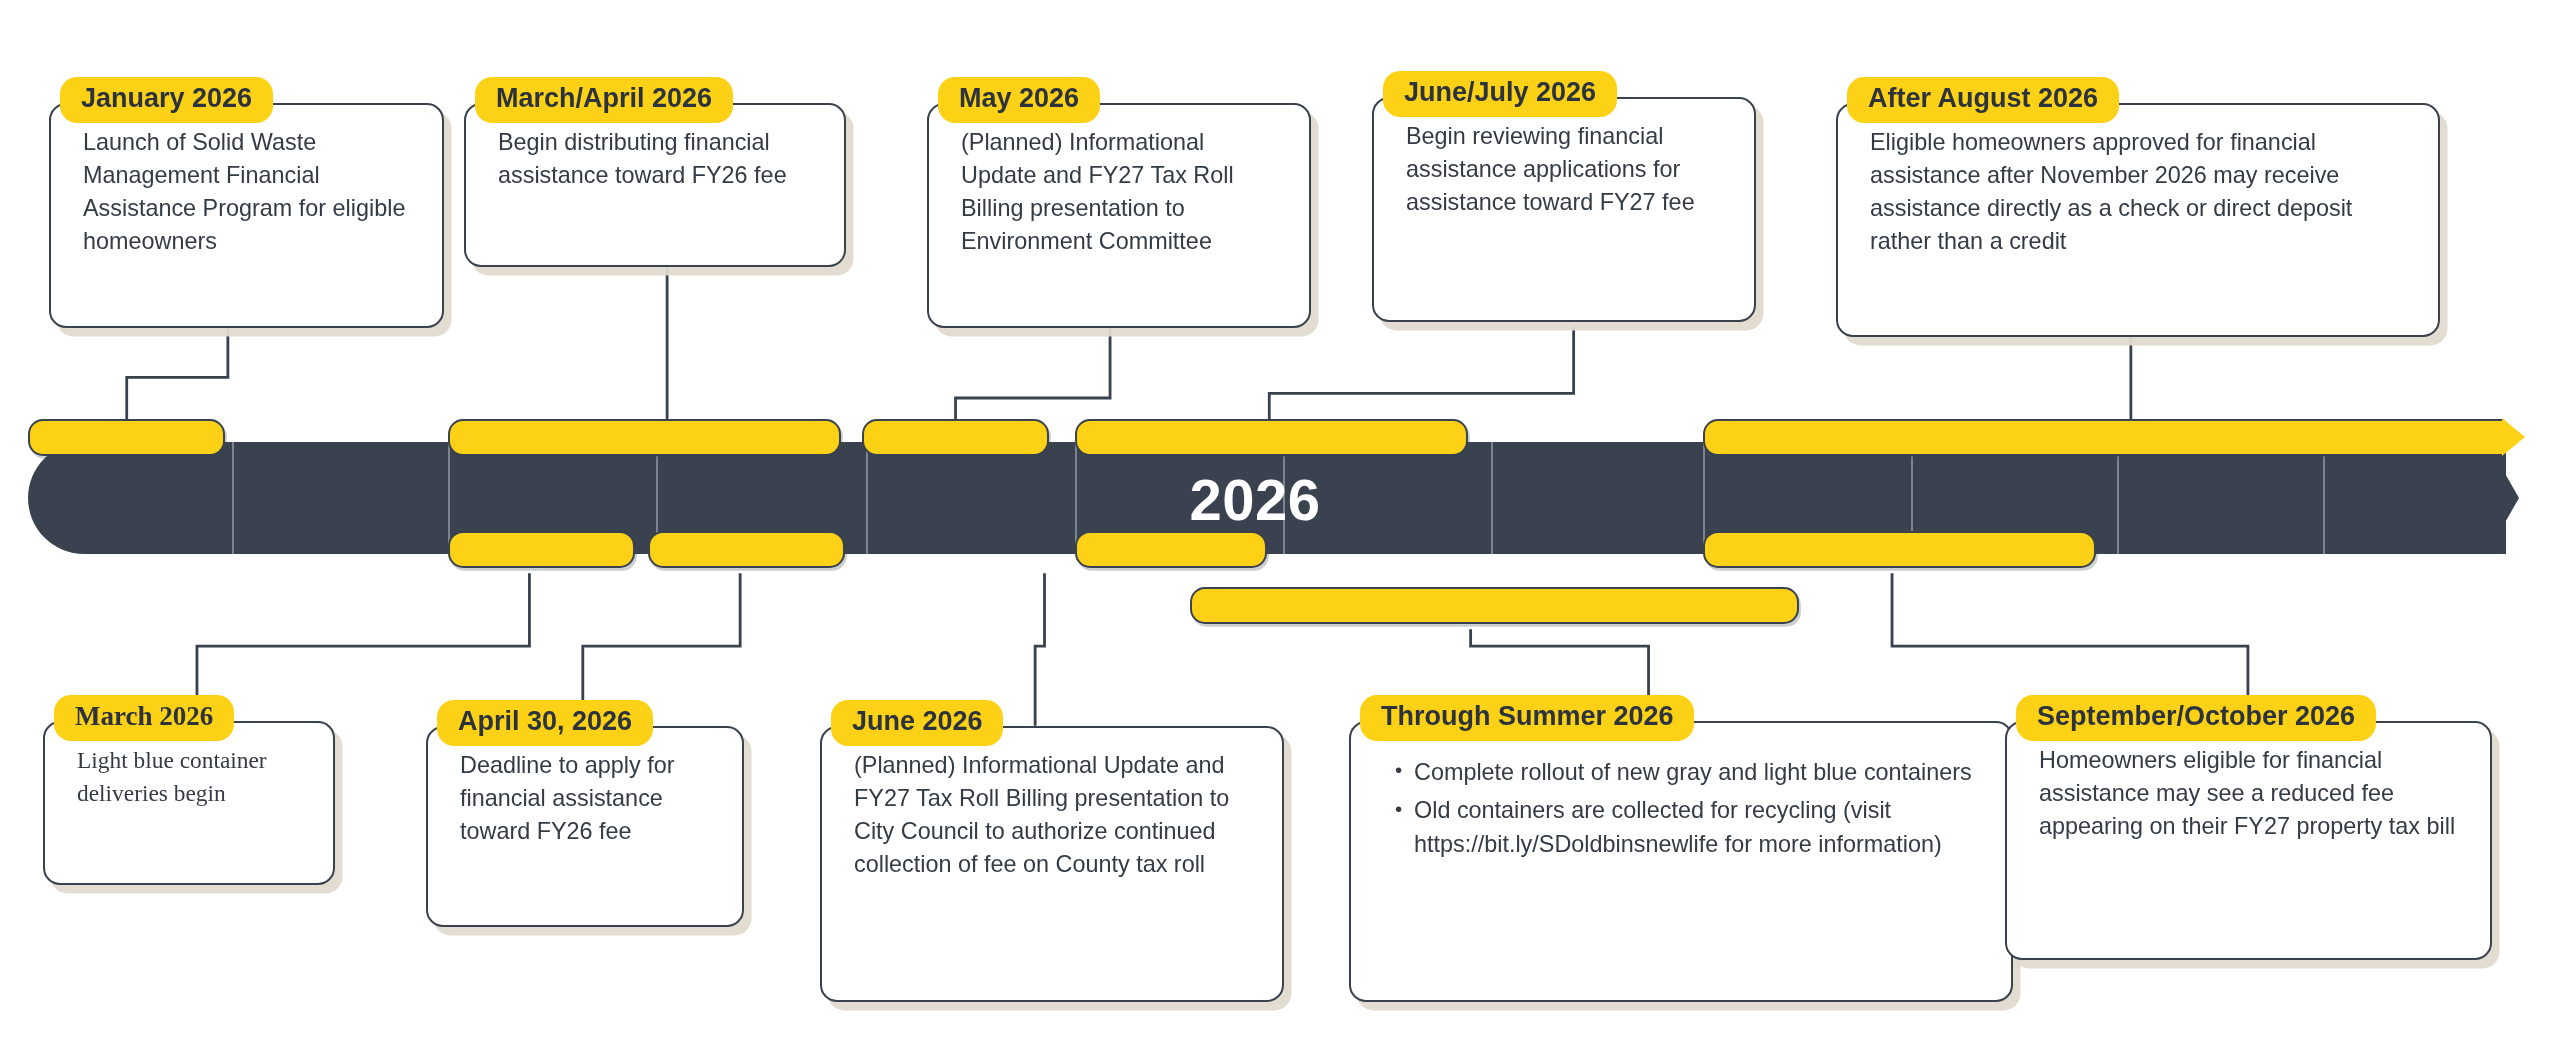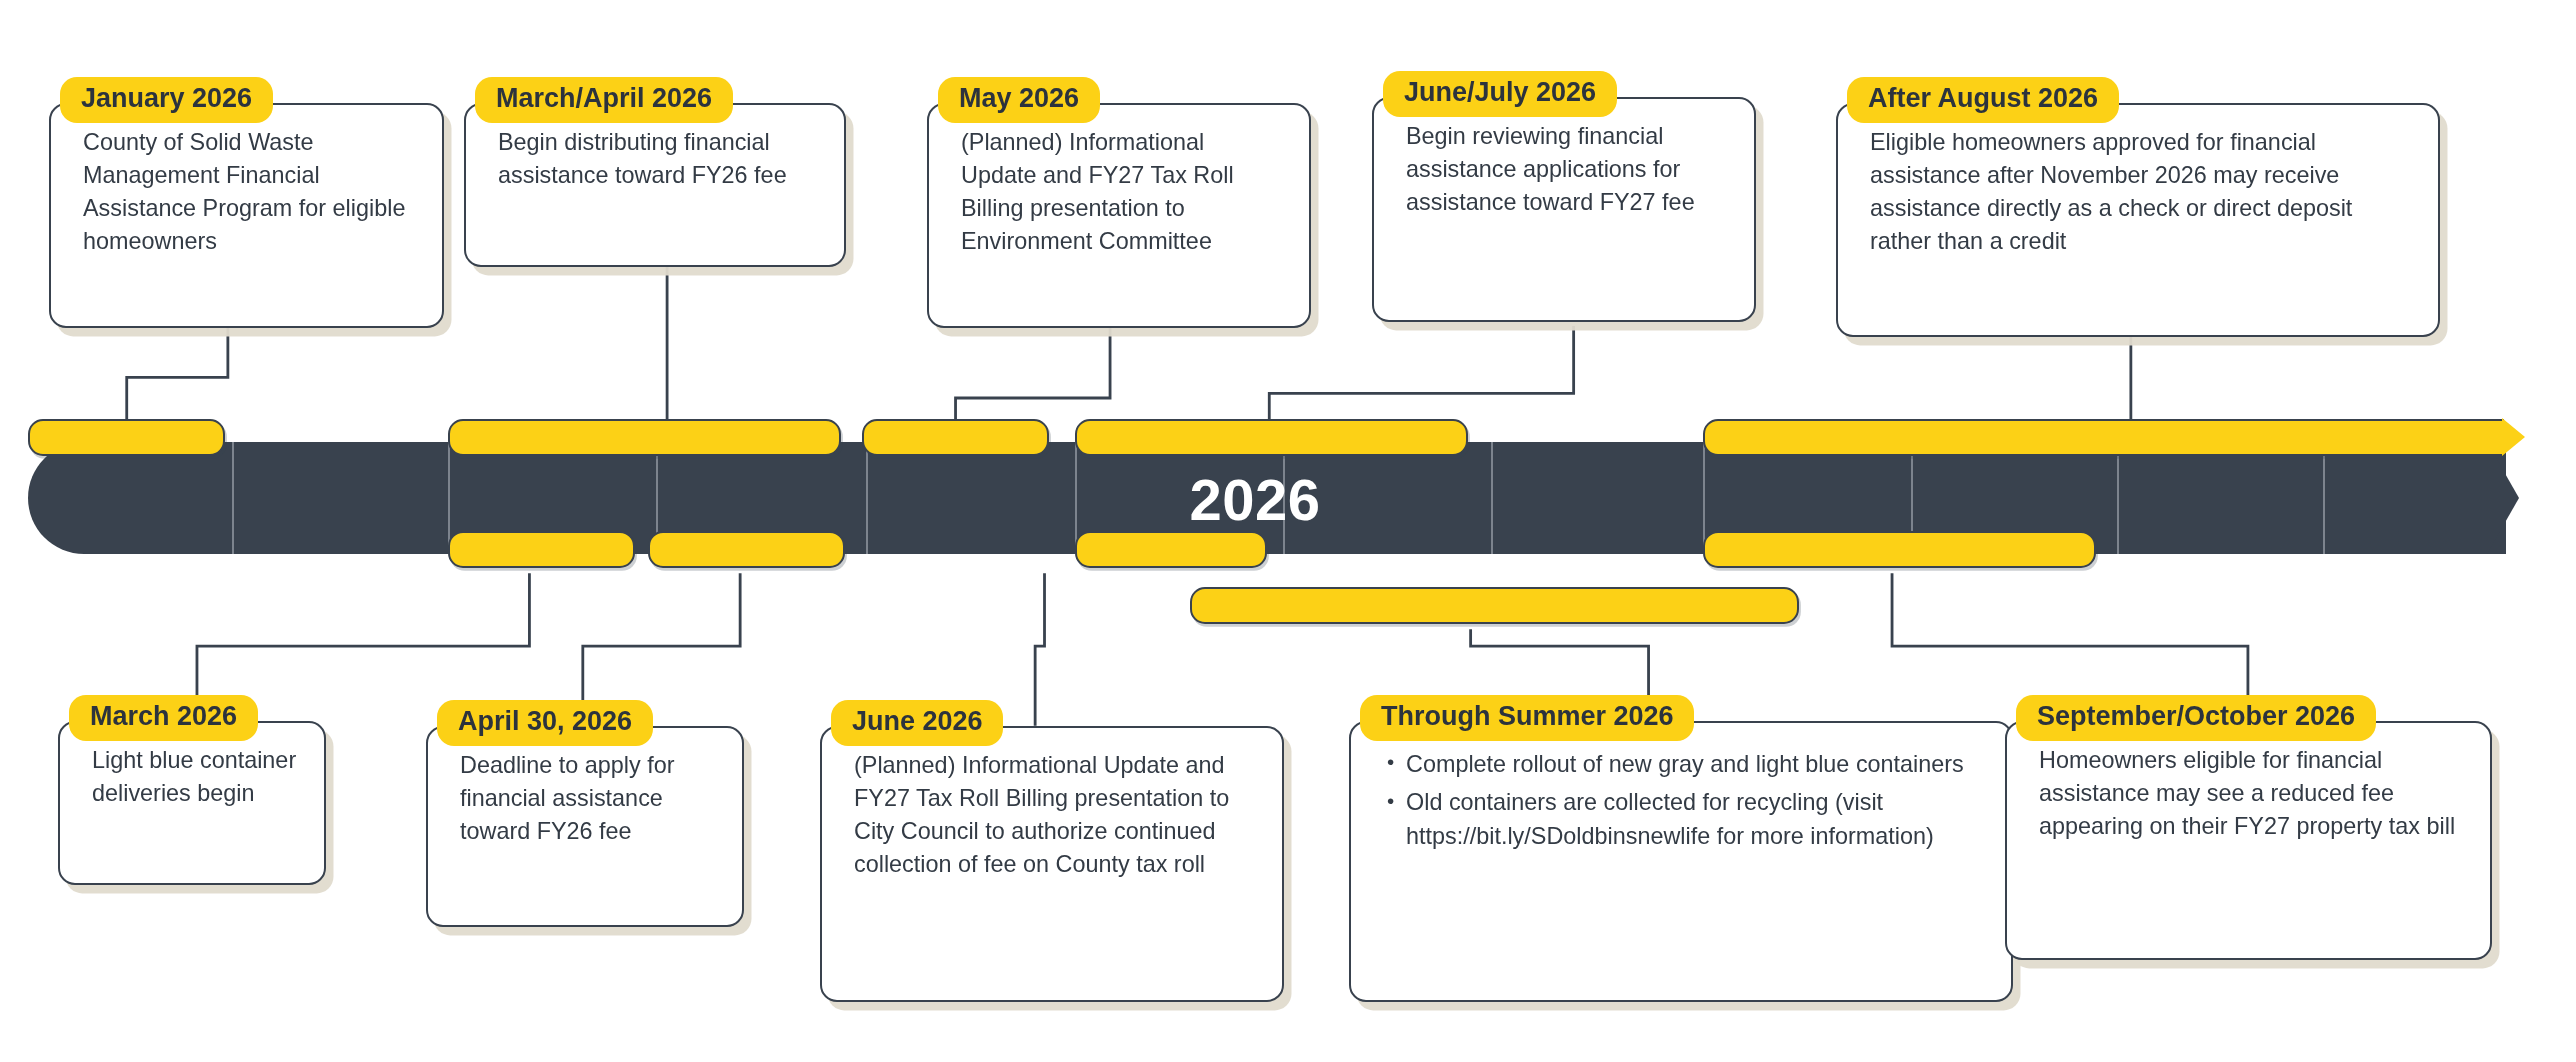--- a/index.html
+++ b/index.html
@@ -106,21 +106,21 @@
     box-shadow: 7.5px 8.4px 0 rgba(224,219,205,0.95);
   }
   .card-body {
     padding: 20.6px 24px 19px 32px;
     color: #333b45;
     font-size: 23.4px;
     line-height: 1.42;
   }
   .card-body p { margin: 0; }
   .card-body ul {
-    margin: 4px;
+    margin: 12px;
     padding: 0;
     list-style: none;
   }
   .card-body li {
     position: relative;
     padding-left: 19px;
     margin: 0 0 5.6px 0;
   }
   .card-body li:last-child { margin-bottom: 0; }
   .card-body li::before {
@@ -201,21 +201,21 @@
 
   <div class="pill bot" style="left:448px; top:531px; width:187px;"></div>
   <div class="pill bot" style="left:648px; top:531px; width:197px;"></div>
   <div class="pill bot" style="left:1075px;top:531px; width:192px;"></div>
   <div class="pill bot" style="left:1703px;top:531px; width:393px;"></div>
   <div class="pill float" style="left:1190px;top:587px; width:609px;"></div>
 
   <div class="card" style="left:49px; top:103px; width:395px; height:225px;">
     <div class="card-label">January 2026</div>
     <div class="card-body">
-      <p>County of Solid Waste Management Financial Assistance Program for eligible homeowners</p>
+      <p>Launch of Solid Waste Management Financial Assistance Program for eligible homeowners</p>
     </div>
   </div>
 
   <div class="card" style="left:464px; top:103px; width:382px; height:164px;">
     <div class="card-label">March/April 2026</div>
     <div class="card-body">
       <p>Begin distributing financial assistance toward FY26 fee</p>
     </div>
   </div>
 
@@ -233,21 +233,21 @@
     </div>
   </div>
 
   <div class="card" style="left:1836px; top:103px; width:604px; height:234px;">
     <div class="card-label">After August 2026</div>
     <div class="card-body">
       <p>Eligible homeowners approved for financial assistance after November 2026 may receive assistance directly as a check or direct deposit rather than a credit</p>
     </div>
   </div>
 
-  <div class="card" style="left:58px; top:721px; width:268px; height:164px;">
+  <div class="card" style="left:43px; top:721px; width:292px; height:164px;font-family:Liberation Serif, serif;">
     <div class="card-label">March 2026</div>
     <div class="card-body">
       <p>Light blue container deliveries begin</p>
     </div>
   </div>
 
   <div class="card" style="left:426px; top:726px; width:318px; height:201px;">
     <div class="card-label">April 30, 2026</div>
     <div class="card-body">
       <p>Deadline to apply for financial assistance toward FY26 fee</p>

